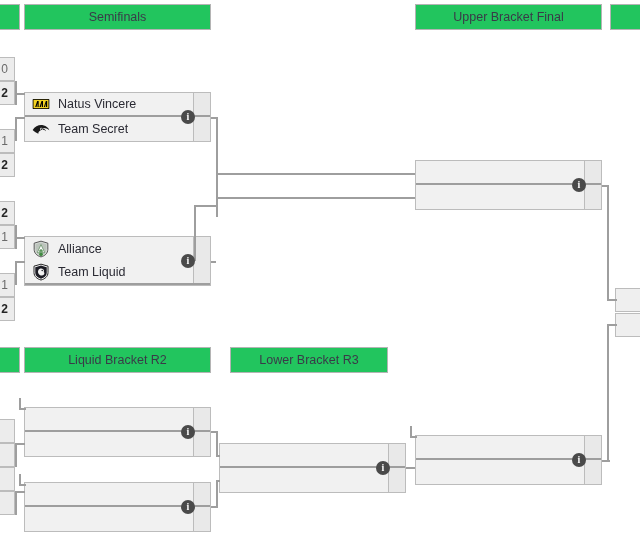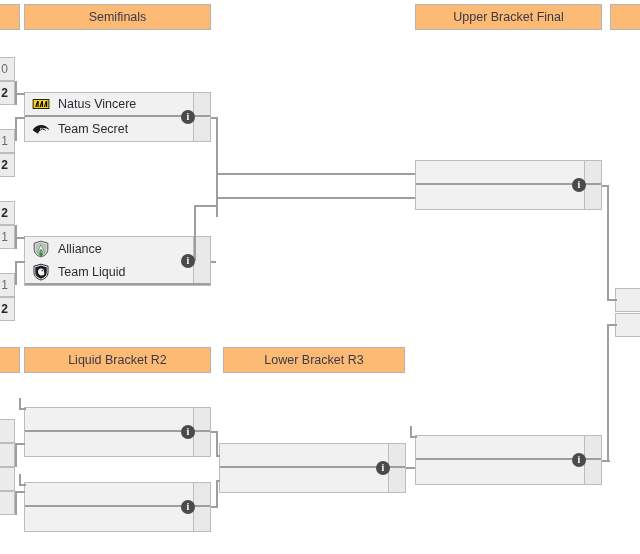--- a/index.html
+++ b/index.html
@@ -19,21 +19,21 @@
     overflow: hidden;
     background: #ffffff;
   }
 
   
   .round-header {
     position: absolute;
     box-sizing: border-box;
     height: 26px;
     line-height: 24px;
-    background: #fdba74;
+    background: #22c55e;
     border: 1px solid #b4b4b4;
     color: #3a3a48;
     font-size: 12.5px;
     text-align: center;
     white-space: nowrap;
     overflow: hidden;
   }
 
   
   .match {
@@ -149,21 +149,21 @@
 <body>
 
 <div id="bracket">
 
   <div class="round-header" style="left:24px; top:4px; width:187px;">Semifinals</div>
 
   <div class="round-header" style="left:415px; top:4px; width:187px;">Upper Bracket Final</div>
 
   <div class="round-header" style="left:24px; top:347px; width:187px;">Liquid Bracket R2</div>
 
-  <div class="round-header" style="left:223px; top:347px; width:182px;">Lower Bracket R3</div>
+  <div class="round-header" style="left:230px; top:347px; width:158px;">Lower Bracket R3</div>
 
 
   <div class="round-header" style="left:-16px; top:4px; width:36px;"></div>
   <div class="round-header" style="left:610px; top:4px; width:46px;"></div>
   <div class="round-header" style="left:-16px; top:347px; width:36px;"></div>
 
   <div class="score-cell" style="left:-6px; top:57px;">0</div>
   <div class="score-cell winner" style="left:-6px; top:81px;">2</div>
 
   <div class="score-cell" style="left:-6px; top:129px;">1</div>

